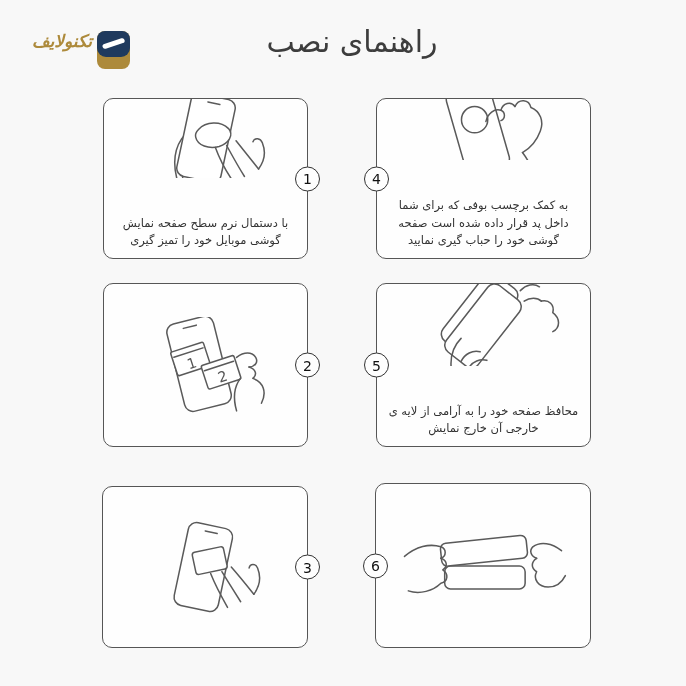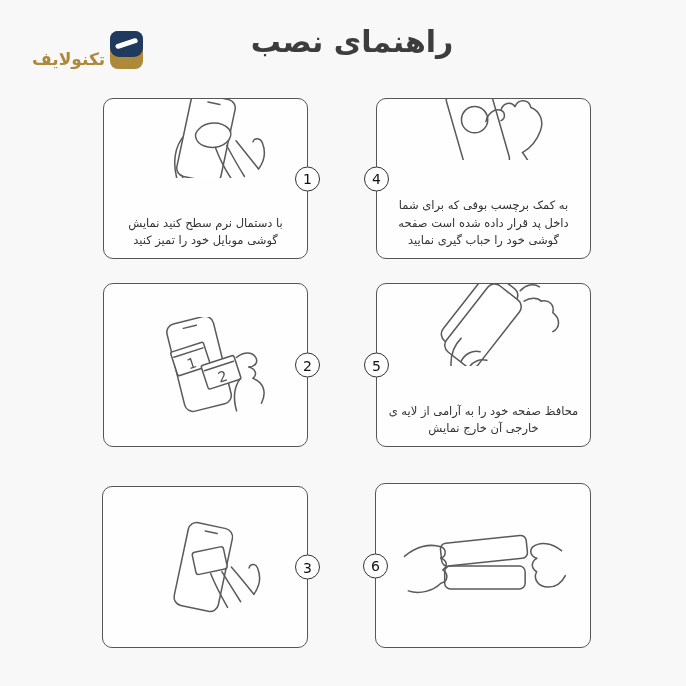--- a/index.html
+++ b/index.html
@@ -1,27 +1,27 @@
 <!DOCTYPE html>
 <html><head>
 <meta charset="utf-8">
 <style>
   html,body{margin:0;padding:0;background:#fff;}
   .canvas{
     position:relative;width:686px;height:686px;background:#f8f8f8;
     font-family:"DejaVu Sans",sans-serif;overflow:hidden;
   }
   
-  .logo{position:absolute;left:32px;top:31px;display:flex;align-items:flex-end;gap:5px;}
+  .logo{position:absolute;left:32px;top:31px;display:flex;align-items:flex-start;gap:5px;font-style:italic;}
   .logo-text{color:#ad8a3b;font-size:17px;font-weight:bold;direction:rtl;}
   .logo-icon{position:relative;width:33px;height:38px;border-radius:8px;background:#ad8a3b;overflow:hidden;}
   .logo-icon .icon-top{position:absolute;left:0;right:0;top:0;height:26px;background:#1f3a5e;border-radius:0 0 9px 9px;}
   .logo-icon .swoosh{position:absolute;top:10px;left:5px;width:23px;height:4.5px;background:#fff;border-radius:3px;transform:rotate(-18deg);}
   .title{position:absolute;left:352px;top:24px;transform:translateX(-50%);margin:0;
-    font-size:30px;font-weight:bold;color:#3d3d3d;direction:rtl;white-space:nowrap;}
+    font-size:30px;font-weight:normal;color:#3d3d3d;direction:rtl;white-space:nowrap;}
   
   .step{position:absolute;background:#fefefe;border:1.5px solid #565656;border-radius:10px;
     box-sizing:border-box;display:flex;flex-direction:column;}
   .illo{flex:1;min-height:0;display:flex;align-items:center;justify-content:center;overflow:hidden;}
   .caption{direction:rtl;text-align:center;font-size:11.5px;line-height:1.5;color:#333;
     padding:0 10px 9px;margin-top:37px;}
   .badge{position:absolute;top:50%;transform:translateY(-50%);width:23px;height:23px;
     border-radius:50%;background:#fefefe;border:1.4px solid #333;display:flex;
     align-items:center;justify-content:center;font-size:14px;color:#111;z-index:2;}
   .step.left  .badge{right:-13px;}
@@ -65,21 +65,21 @@
           <path fill="#fff" d="M82 40 C90 31 106 31 114 39 C120 46 114 55 104 58 C93 61 81 57 79 48 C78 44 80 42 82 40 Z"></path>
           <g>
             <path d="M100 59 C104 70 110 82 118 94"></path>
             <path d="M112 57 C118 68 124 79 131 90"></path>
             <path d="M122 52 C130 62 138 72 146 82"></path>
             <path d="M146 82 C152 74 154 64 150 54 C148 49 142 48 140 53"></path>
           </g>
         </g>
       </svg>
     </div>
-    <div class="caption">با دستمال نرم سطح کنید نمایش گوشی موبایل خود را تمیز کنید</div>
+    <div class="caption">با دستمال نرم سطح صفحه نمایش گوشی موبایل خود را تمیز گیری</div>
     <div class="badge">
         <span>1</span>
       </div>
   </section>
 
   <section class="step left s2">
     <div class="illo">
       <svg width="172" height="96" viewBox="0 0 180 100">
         <g fill="none" stroke="#5a5a5a" stroke-width="1.6" stroke-linecap="round" stroke-linejoin="round">
           <g transform="rotate(-14 82 50)">

